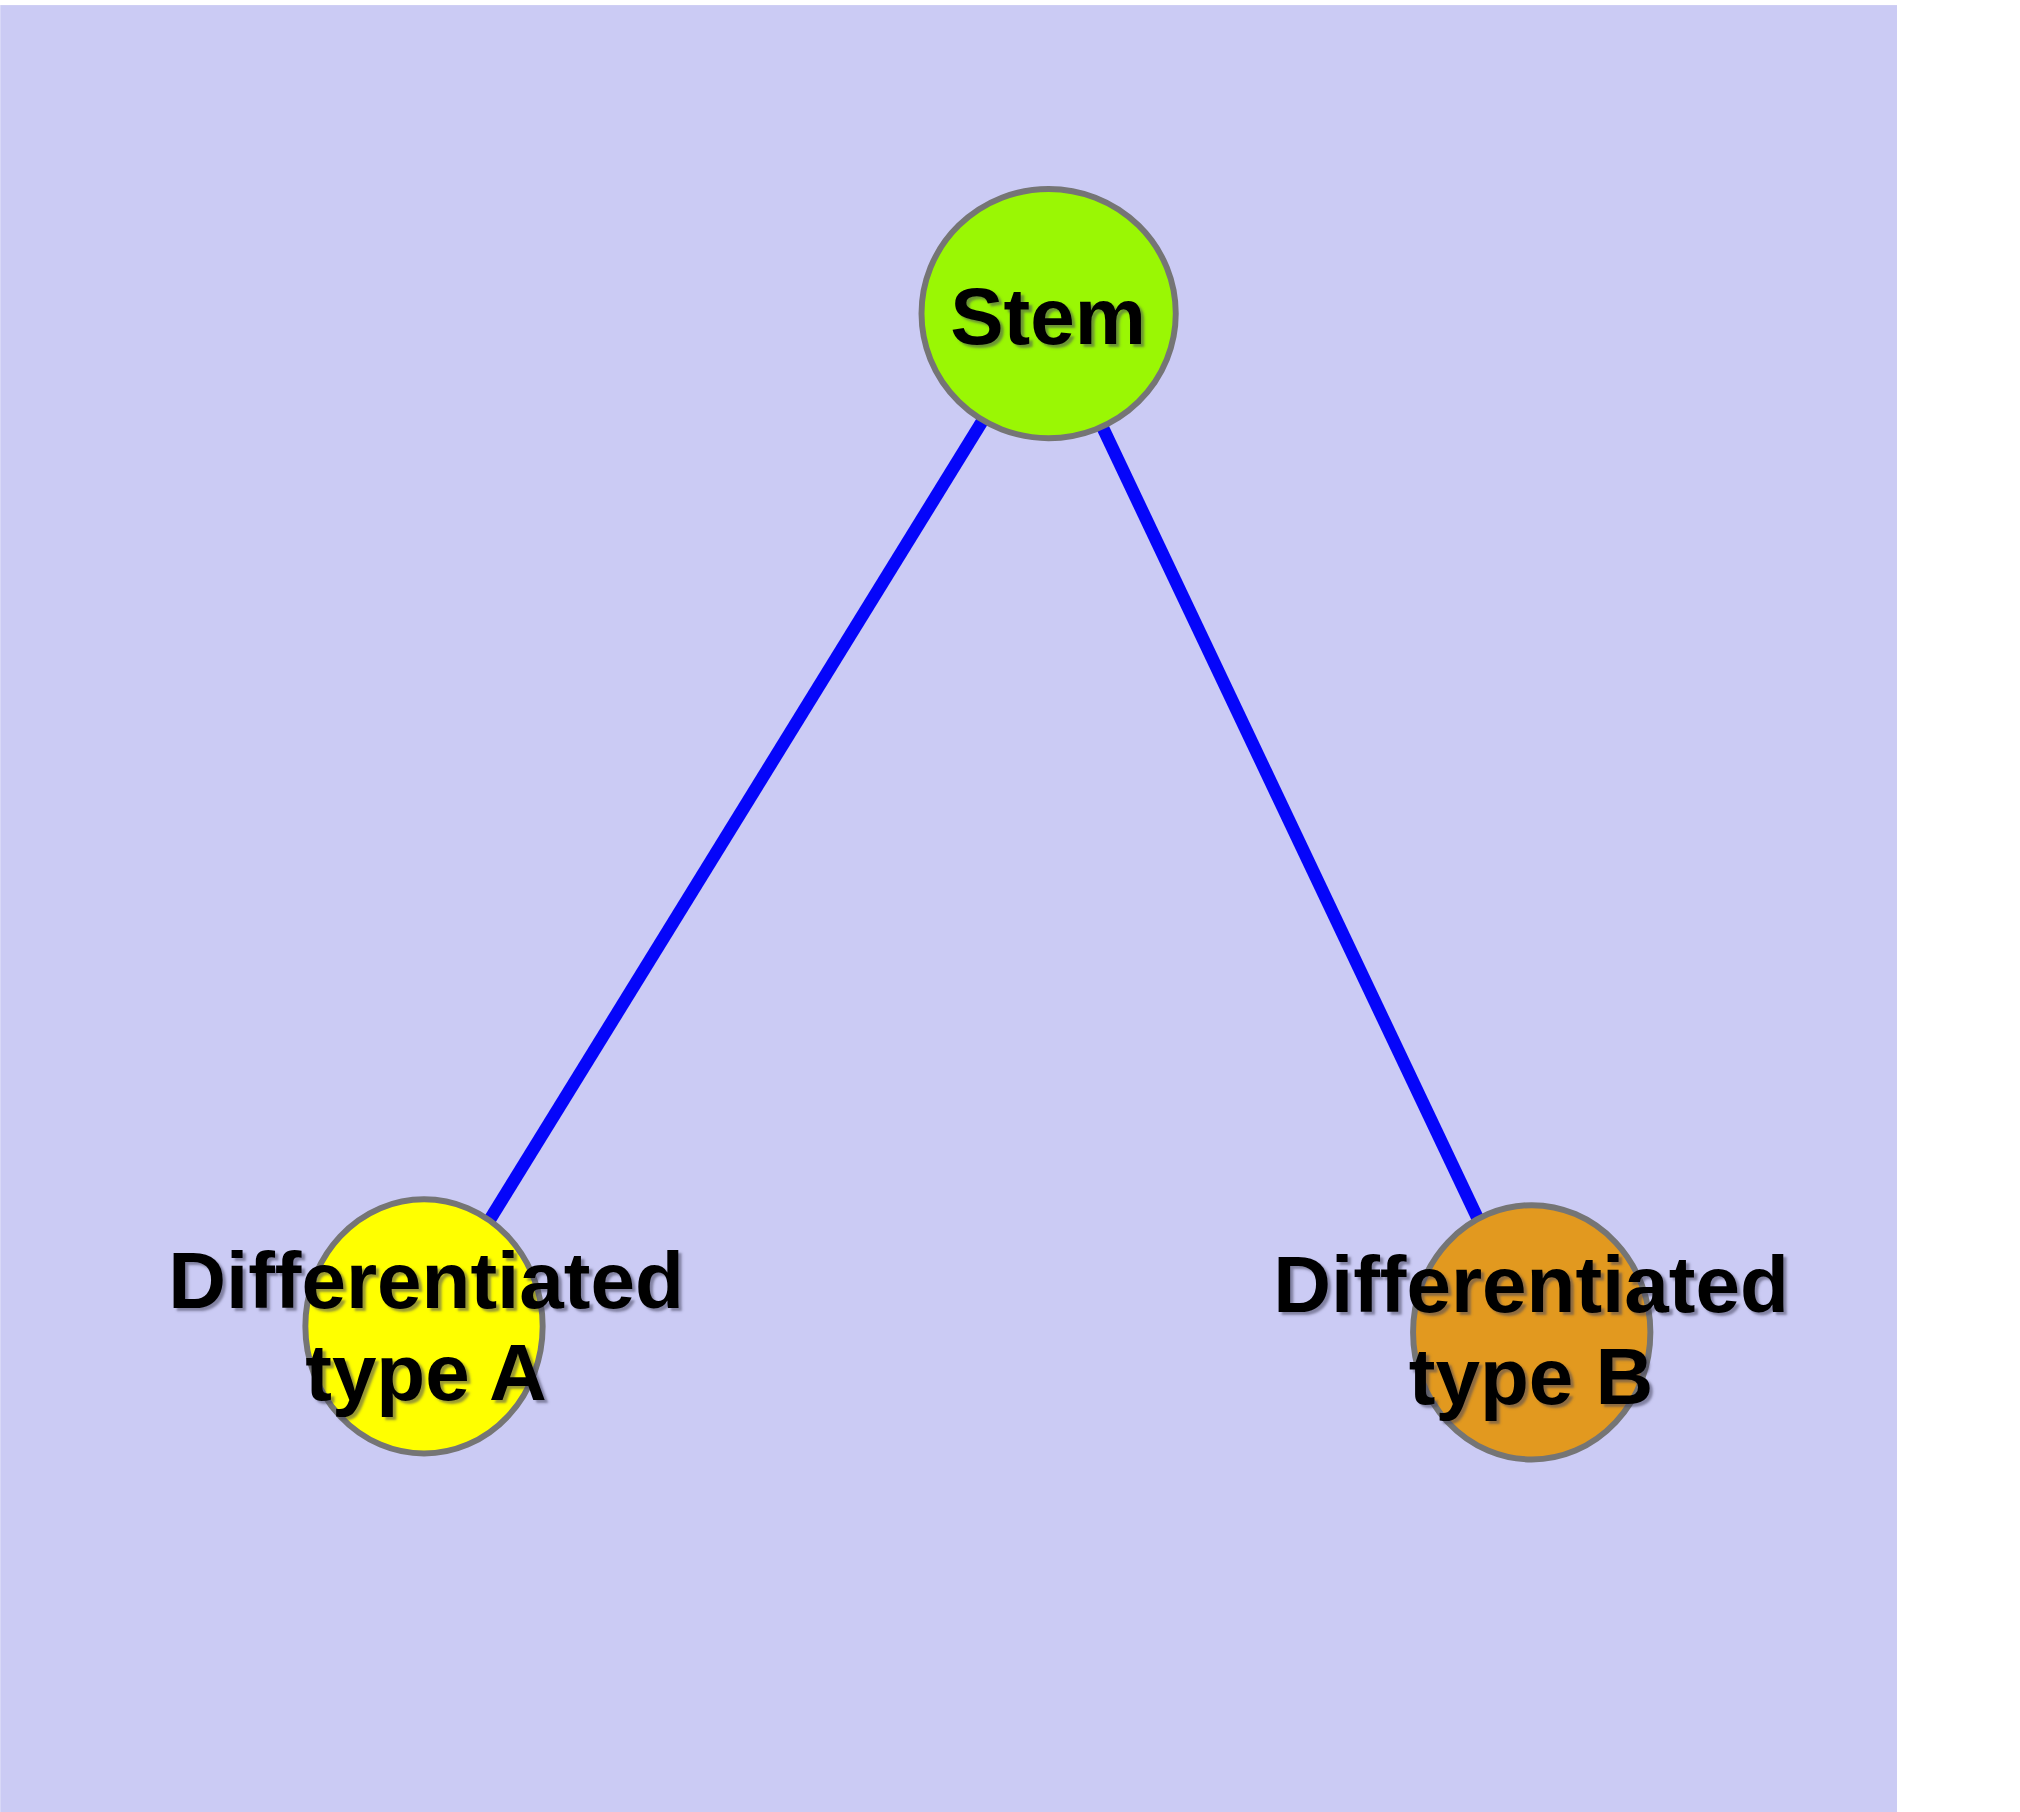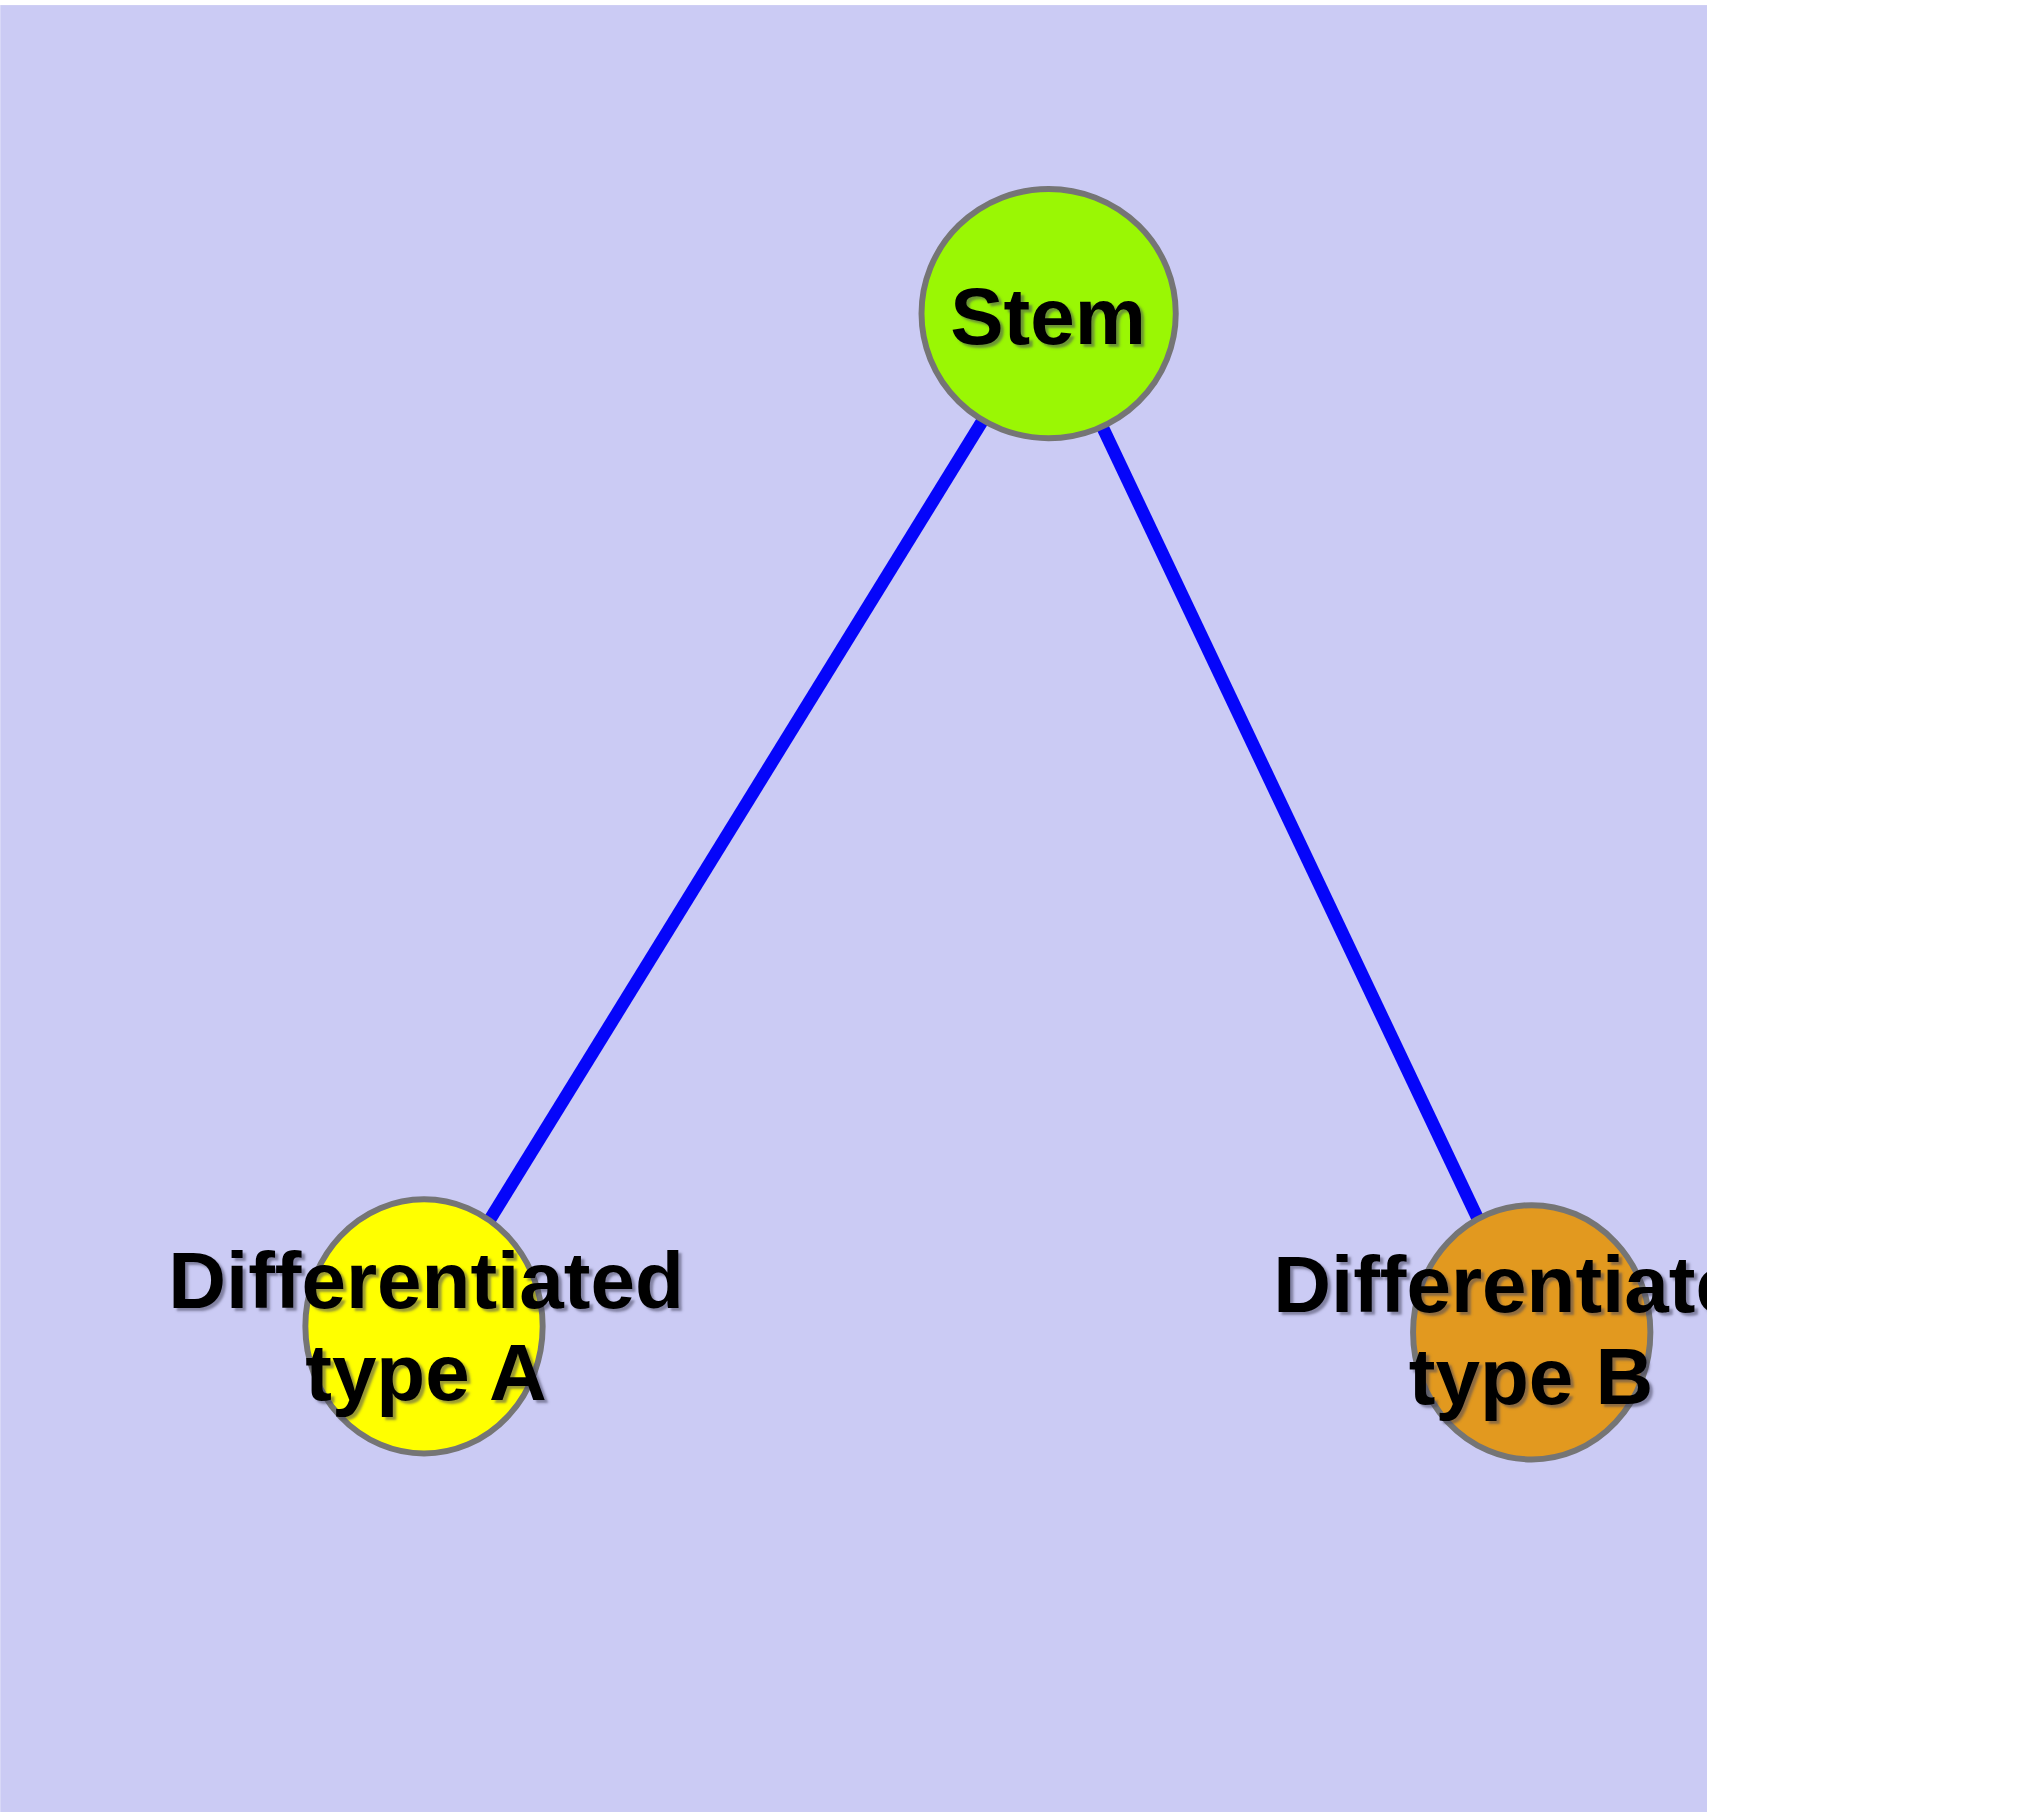--- a/index.html
+++ b/index.html
@@ -3,21 +3,21 @@
 <meta charset="utf-8">
 <style>
   html, body {
     margin: 0;
     padding: 0;
     background: #ffffff;
     font-family: "Liberation Sans", sans-serif;
   }
   #stage {
     position: relative;
-    width: 1707px;
+    width: 1897px;
     height: 1812px;
     overflow: hidden;
     background: #ffffff;
   }
   #graph-svg {
     position: absolute;
     left: 0;
     top: 0;
     display: block;
   }

